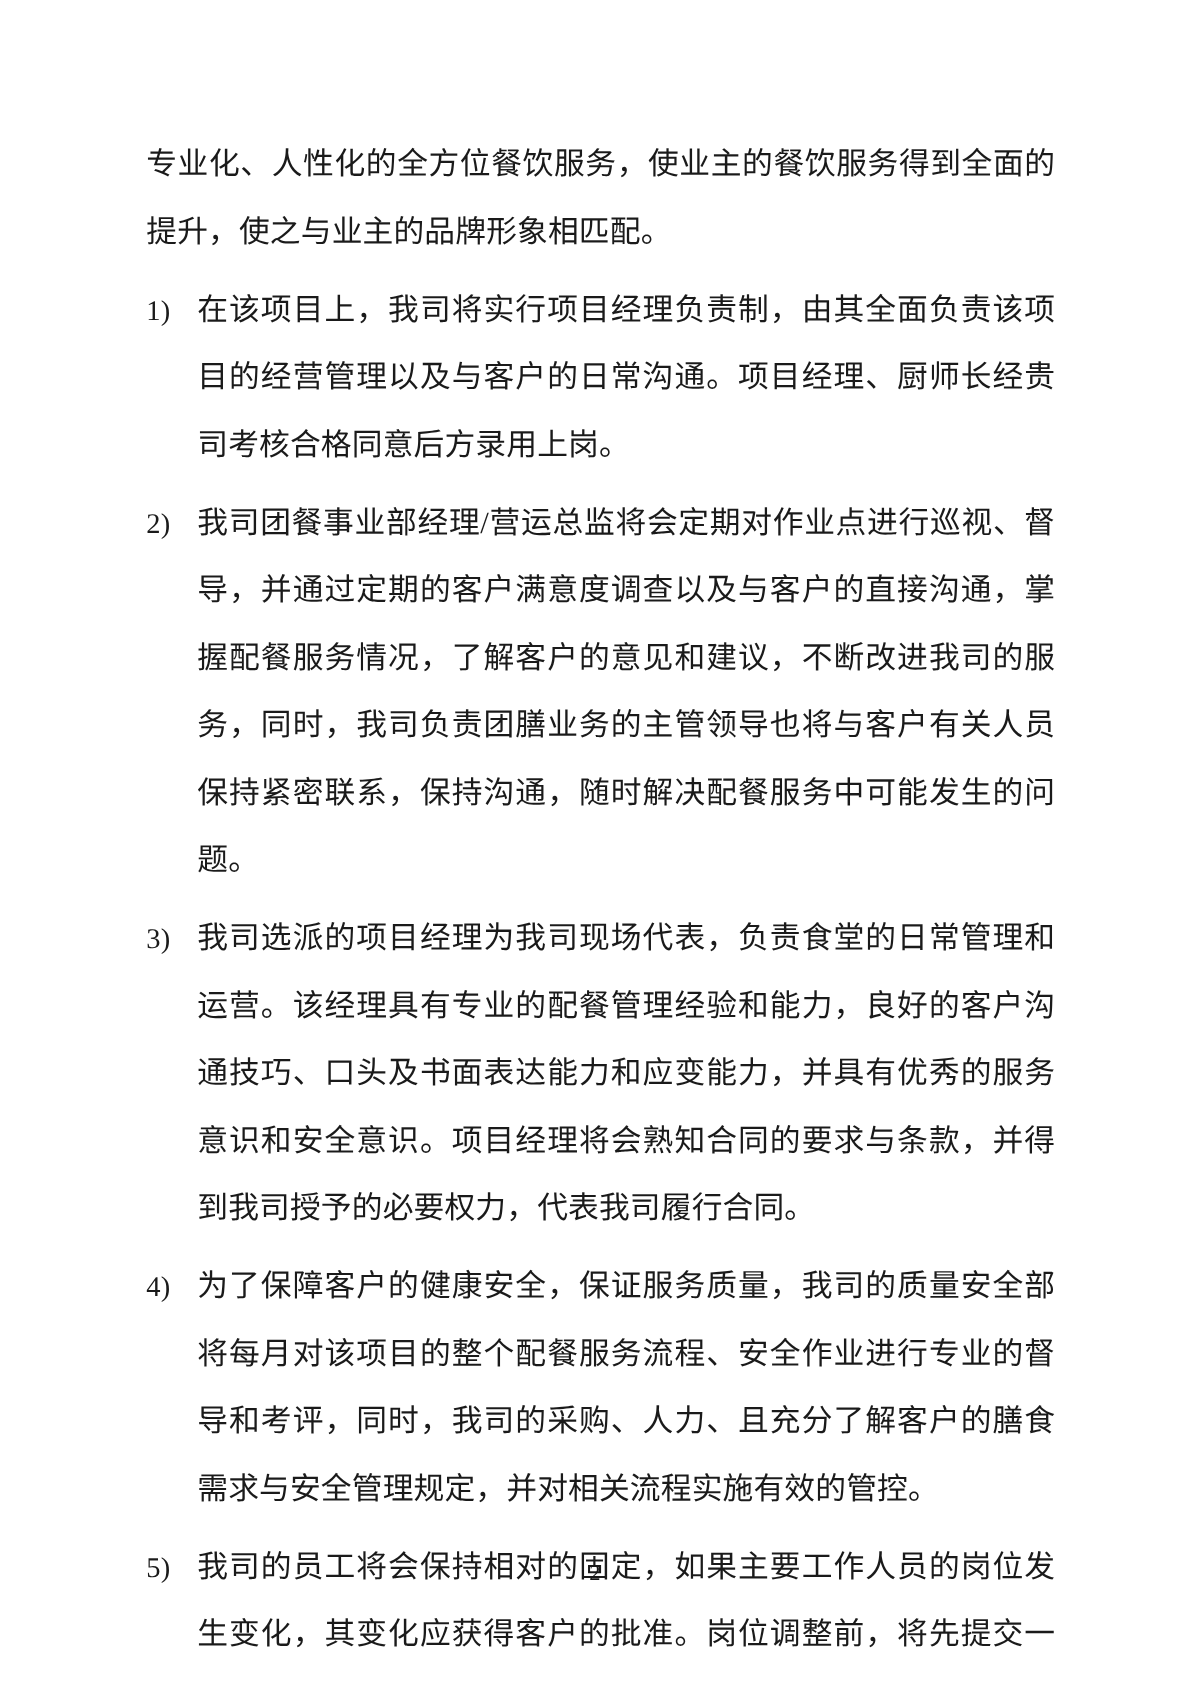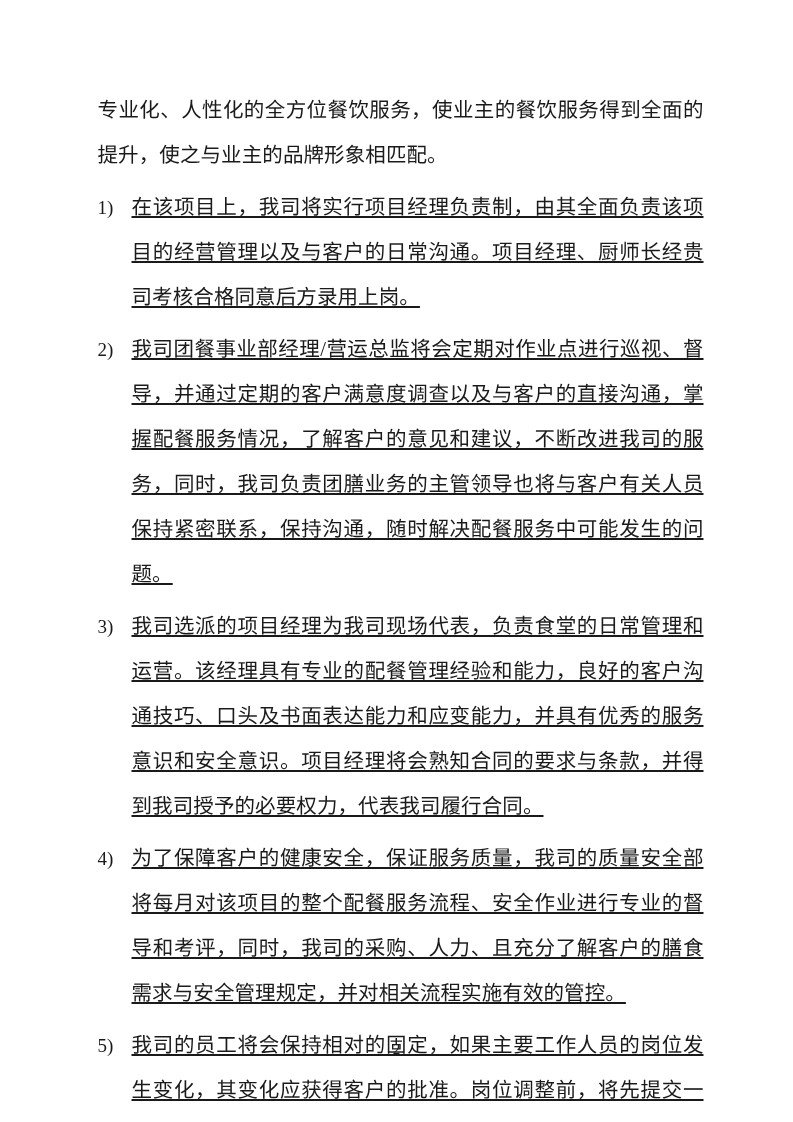--- a/index.html
+++ b/index.html
@@ -65,21 +65,20 @@
     width: 30px;
     font-size: 19px;
     line-height: 45px;
     font-family: "Liberation Serif", "DejaVu Serif", serif;
     color: #1a1a1a;
     text-align: left;
     white-space: nowrap;
   }
   .item-text {
     display: block;
-    text-decoration: underline;
   }
   .footer {
     position: absolute;
     left: 0;
     right: 0;
     top: 1040px;
     text-align: center;
   }
   .page-number {
     font-size: 15px;

